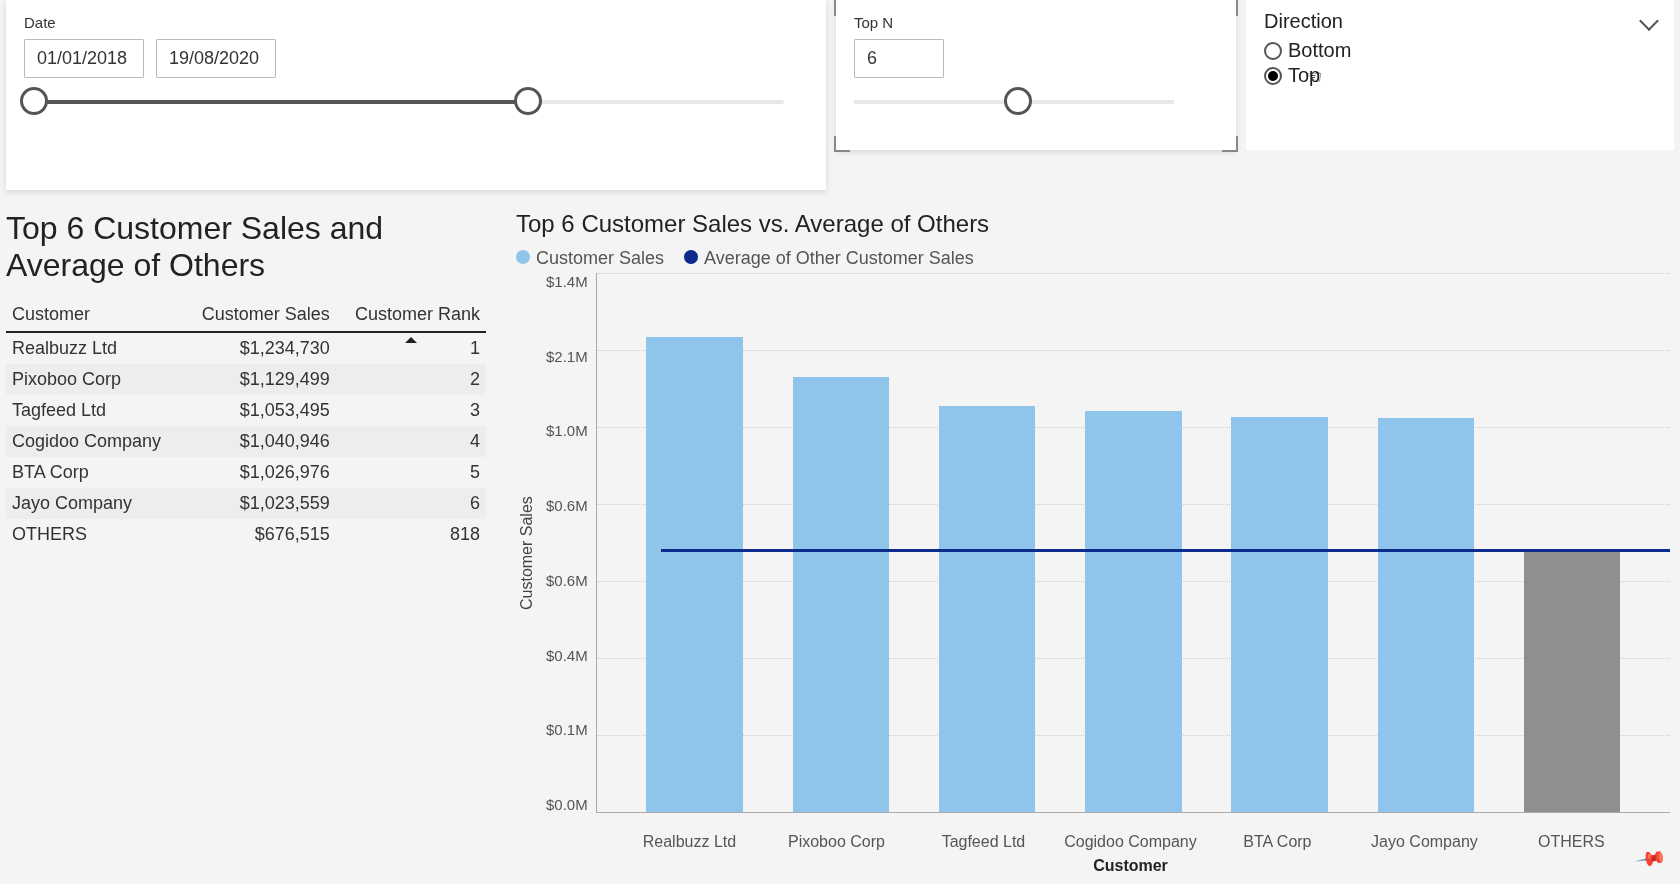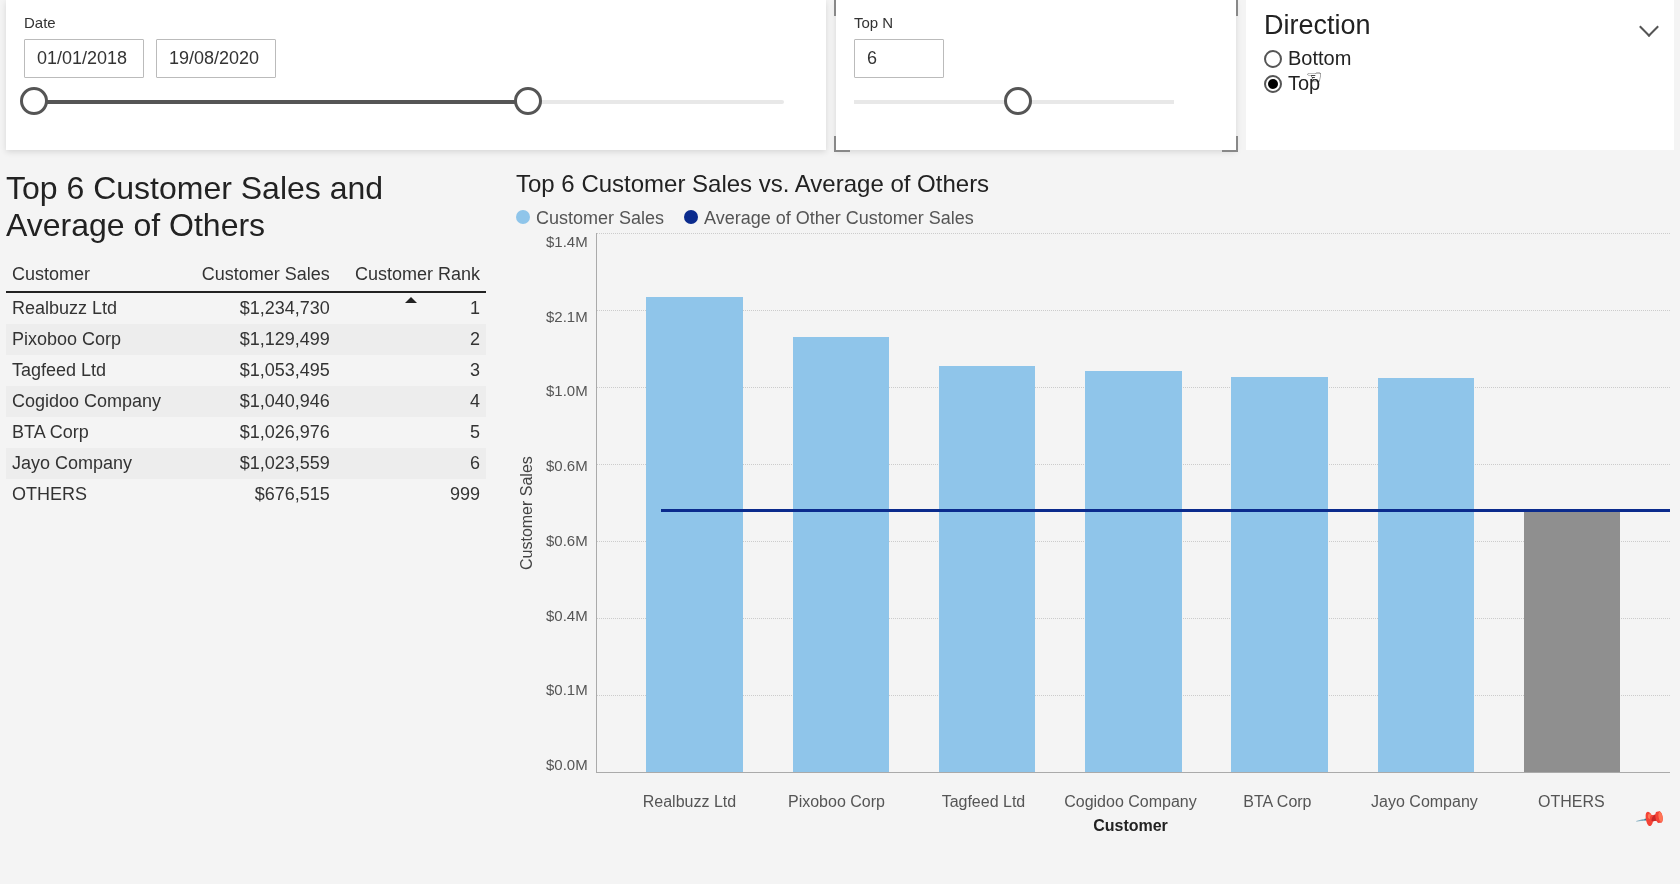--- a/index.html
+++ b/index.html
@@ -17,25 +17,25 @@
     gap: 10px;
     padding: 0 6px;
     align-items: flex-start;
   }
   .card {
     background: #fff;
     box-shadow: 0 2px 6px rgba(0,0,0,0.12);
     padding: 14px 18px;
     position: relative;
   }
-  .date-card { flex: 0 0 820px; height: 150px; }
+  .date-card { flex: 0 0 820px; height: 190px; }
   .topn-card { flex: 0 0 400px; height: 150px; position:relative; }
   .direction-card { flex: 1; height: 150px; background: #fff; padding: 10px 18px; box-shadow:none;}
   .card-title { font-size: 15px; color: #333; margin-bottom: 8px; }
-  .direction-title { font-size: 27px; color: #222; margin-bottom: 6px; display:flex; justify-content:space-between; align-items:center;}
+  .direction-title { font-size: 20px; color: #222; margin-bottom: 6px; display:flex; justify-content:space-between; align-items:center;}
   .date-inputs { display: flex; gap: 12px; }
   .date-input, .topn-input {
     border: 1px solid #bbb;
     padding: 8px 12px;
     font-size: 18px;
     color: #333;
     background: #fff;
     width: 120px;
     text-align: left;
     border-radius:1px;
@@ -216,21 +216,21 @@
     <td class="ralign">5</td>
           </tr>
           <tr class="alt">
             <td>Jayo Company</td>
     <td class="ralign">$1,023,559</td>
     <td class="ralign">6</td>
           </tr>
           <tr>
             <td>OTHERS</td>
     <td class="ralign">$676,515</td>
-    <td class="ralign">999</td>
+    <td class="ralign">818</td>
           </tr>
         </tbody>
     </table>
   </div>
 
   <div class="chart-area">
     <div class="chart-title">Top 6 Customer Sales vs. Average of Others</div>
     <div class="legend">
       <span><span class="dot" style="background:#8fc5ea"></span><span>Customer Sales</span></span>
       <span><span class="dot" style="background:#0b2b8d"></span><span>Average of Other Customer Sales</span></span>

